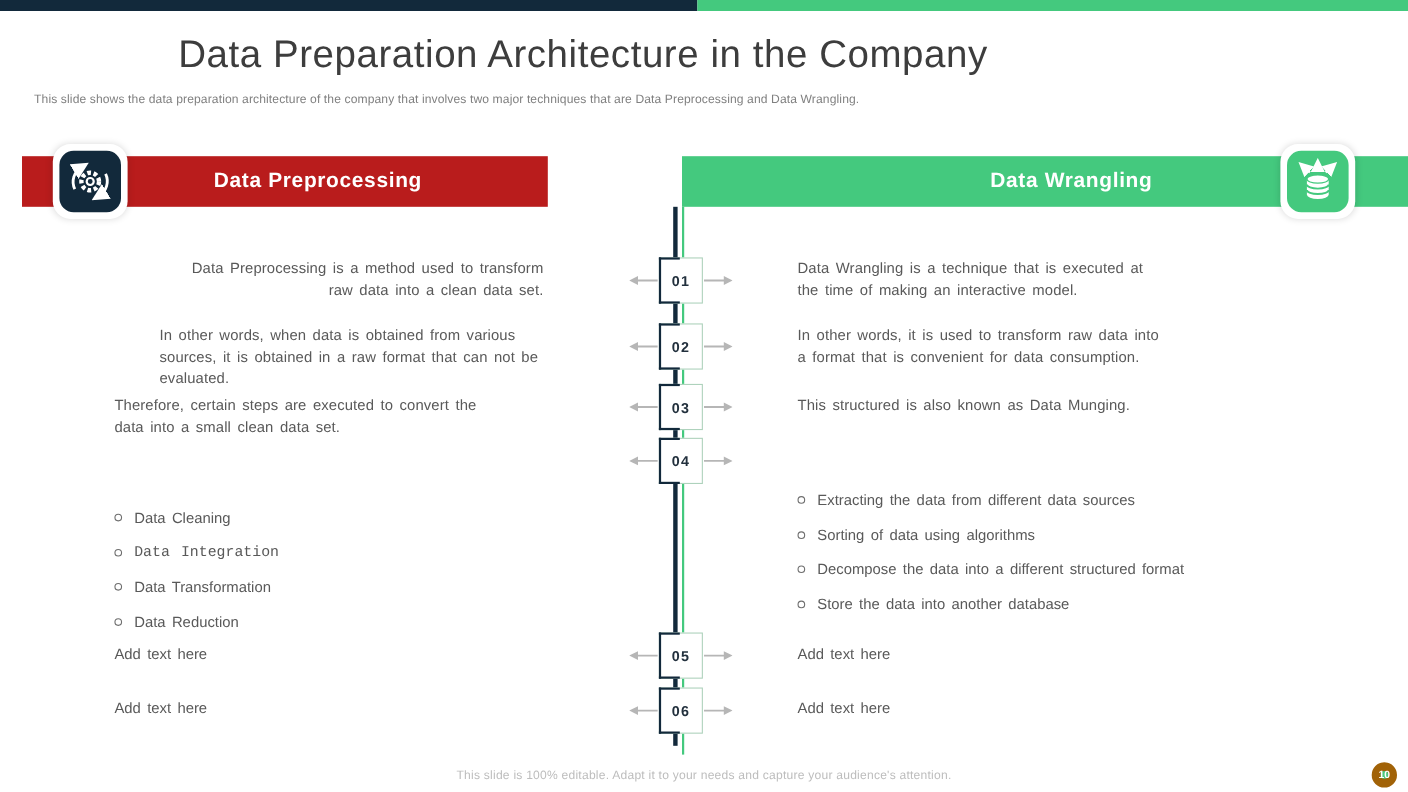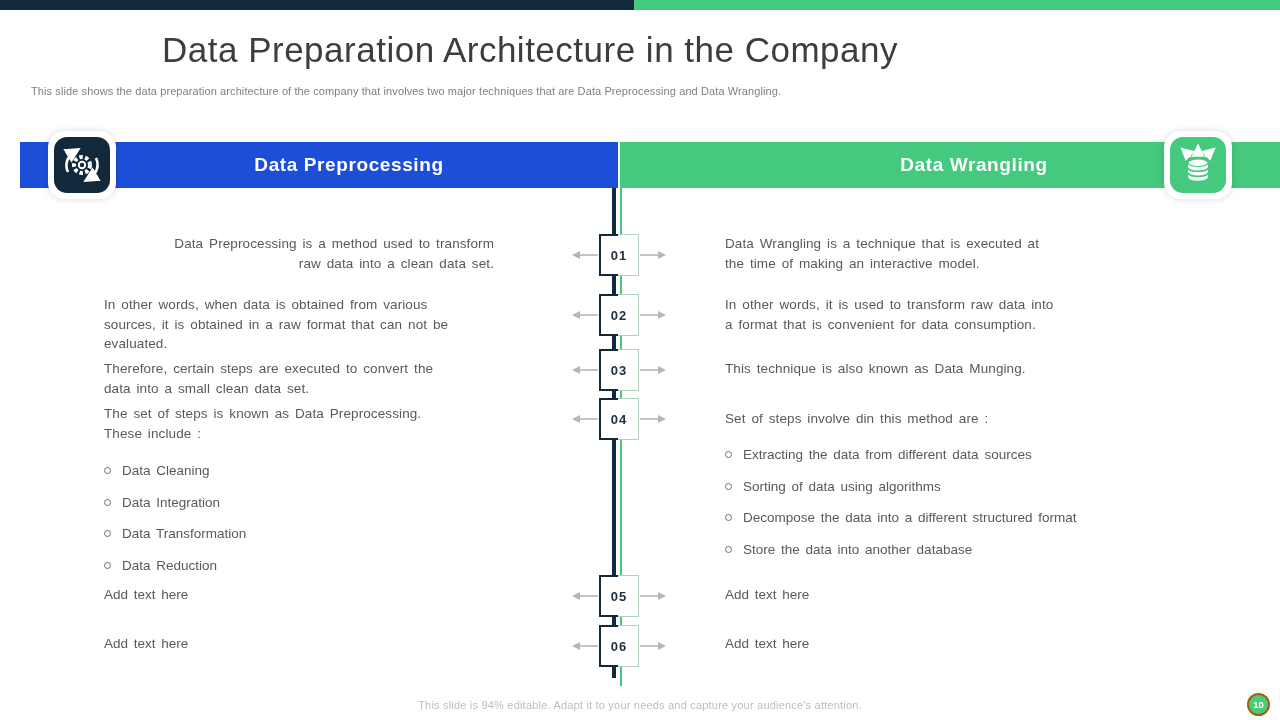--- a/index.html
+++ b/index.html
@@ -12,21 +12,21 @@
   .topbar-green { position:absolute; left:634px; top:0; width:646px; height:10px; background:#44C97E; }
 
   
   .title { position:absolute; left:30px; top:30px; width:1000px; font-size:35px; color:#3D3D3D;
            letter-spacing:0.5px; font-weight:400;text-align:center; }
   .subtitle { position:absolute; left:31px; top:85px; width:900px; font-size:11px; color:#808080;
               letter-spacing:0.1px; }
 
   
   .bar { position:absolute; top:142px; height:46px; display:flex; align-items:center; justify-content:center; }
-  .bar-left  { left:20px;  width:598px; background:#1d4ed8; padding-left:60px; }
+  .bar-left  { left:20px;  width:478px; background:#b91c1c; padding-left:60px; }
   .bar-right { left:620px; width:760px; background:#44C97E; padding-right:52px; }
   .bar-title { color:#ffffff; font-size:19px; font-weight:bold; letter-spacing:0.6px; }
 
   
   .icon-frame { position:absolute; top:131px; width:68px; height:68px; background:#ffffff; border-radius:16px;
                 box-shadow:0 0 7px rgba(0,0,0,0.15); display:flex; align-items:center; justify-content:center; }
   .icon-frame-left  { left:48px; }
   .icon-frame-right { left:1164px; }
   .icon-inner { width:56px; height:56px; border-radius:13px; display:flex; align-items:center; justify-content:center; }
   .icon-inner-dark  { background:#12293B; }
@@ -46,40 +46,40 @@
   .arrow { position:absolute; top:16px; width:26px; height:10px; }
   .arrow-l { left:0; } .arrow-r { left:68px; }
   .s1 { top:234px; } .s2 { top:294px; } .s3 { top:349px; }
   .s4 { top:398px; } .s5 { top:575px; } .s6 { top:625px; }
 
   
   .para { position:absolute; font-size:13.5px; line-height:19.5px; color:#595959; white-space:pre-line;
           word-spacing:2px; letter-spacing:0.1px; }
   .col-l { left:104px; width:390px; }
   .col-r { left:725px; width:395px; }
-  .pl1 { top:234px;text-align:right; } .pl2 { top:295px; } .pl3 { top:359px; } .pl4 { top:404px; }
+  .pl1 { top:234px;text-align:right; } .pl2 { top:295px;margin-left:41px; } .pl3 { top:359px; } .pl4 { top:404px; }
   .pr1 { top:234px; } .pr2 { top:295px; } .pr3 { top:359px; } .pr4 { top:409px; }
 
   .bullet { position:absolute; font-size:13.5px; color:#595959; word-spacing:2px; }
   .bullet .marker { position:absolute; left:0; top:4px; width:7px; height:7px; border:1.5px solid #6E6E6E;
                     border-radius:50%; }
   .bullet .btxt { margin-left:18px; }
   .bl { left:104px; width:400px; } .br { left:725px; width:400px; }
-  .bl1 { top:463px; } .bl2 { top:495px; } .bl3 { top:526px; } .bl4 { top:558px; }
+  .bl1 { top:463px; } .bl2 { top:495px;font-family:Liberation Mono, monospace; } .bl3 { top:526px; } .bl4 { top:558px; }
   .br1 { top:447px; } .br2 { top:479px; } .br3 { top:510px; } .br4 { top:542px; }
 
   .addtext { position:absolute; font-size:13.5px; color:#595959; word-spacing:2px; }
   .atl { left:104px; } .atr { left:725px; }
   .at1 { top:587px; } .at2 { top:636px; }
 
   
   .footer { position:absolute; left:0; top:699px; width:1280px; text-align:center; font-size:11px;
             color:#BDBDBD; letter-spacing:0.2px; }
   .page-badge { position:absolute; left:1247px; top:693px; width:23px; height:23px; border-radius:50%;
-                background:#4CC87F; border:2px solid #a16207; color:#ffffff; font-size:9.5px; font-weight:bold;
+                background:#4CC87F; border:8px solid #a16207; color:#ffffff; font-size:9.5px; font-weight:bold;
                 display:flex; align-items:center; justify-content:center; }
 </style>
 </head>
 <body>
 
 <div class="slide">
 
   <div class="topbar-dark"></div>
   <div class="topbar-green"></div>
 
@@ -210,42 +210,39 @@
       </svg>
   </div>
 
   <div class="para col-l pl1">Data Preprocessing is a method used to transform
 raw data into a clean data set.</div>
   <div class="para col-l pl2">In other words, when data is obtained from various
 sources, it is obtained in a raw format that can not be
 evaluated.</div>
   <div class="para col-l pl3">Therefore, certain steps are executed to convert the
 data into a small clean data set.</div>
-  <div class="para col-l pl4">The set of steps is known as Data Preprocessing.
-These include :</div>
 
   <div class="bullet bl bl1"><span class="marker"></span><span class="btxt">Data Cleaning</span></div>
   <div class="bullet bl bl2"><span class="marker"></span><span class="btxt">Data Integration</span></div>
   <div class="bullet bl bl3"><span class="marker"></span><span class="btxt">Data Transformation</span></div>
   <div class="bullet bl bl4"><span class="marker"></span><span class="btxt">Data Reduction</span></div>
 
   <div class="addtext atl at1">Add text here</div>
   <div class="addtext atl at2">Add text here</div>
 
   <div class="para col-r pr1">Data Wrangling is a technique that is executed at
 the time of making an interactive model.</div>
   <div class="para col-r pr2">In other words, it is used to transform raw data into
 a format that is convenient for data consumption.</div>
-  <div class="para col-r pr3">This technique is also known as Data Munging.</div>
-  <div class="para col-r pr4">Set of steps involve din this method are :</div>
+  <div class="para col-r pr3">This structured is also known as Data Munging.</div>
 
   <div class="bullet br br1"><span class="marker"></span><span class="btxt">Extracting the data from different data sources</span></div>
   <div class="bullet br br3"><span class="marker"></span><span class="btxt">Decompose the data into a different structured format</span></div>
   <div class="bullet br br2"><span class="marker"></span><span class="btxt">Sorting of data using algorithms</span></div>
   <div class="bullet br br4"><span class="marker"></span><span class="btxt">Store the data into another database</span></div>
 
   <div class="addtext atr at1">Add text here</div>
   <div class="addtext atr at2">Add text here</div>
 
-  <div class="footer">This slide is 94% editable. Adapt it to your needs and capture your audience's attention.</div>
+  <div class="footer">This slide is 100% editable. Adapt it to your needs and capture your audience's attention.</div>
   <div class="page-badge">10</div>
 
 </div>
 
 </body></html>

